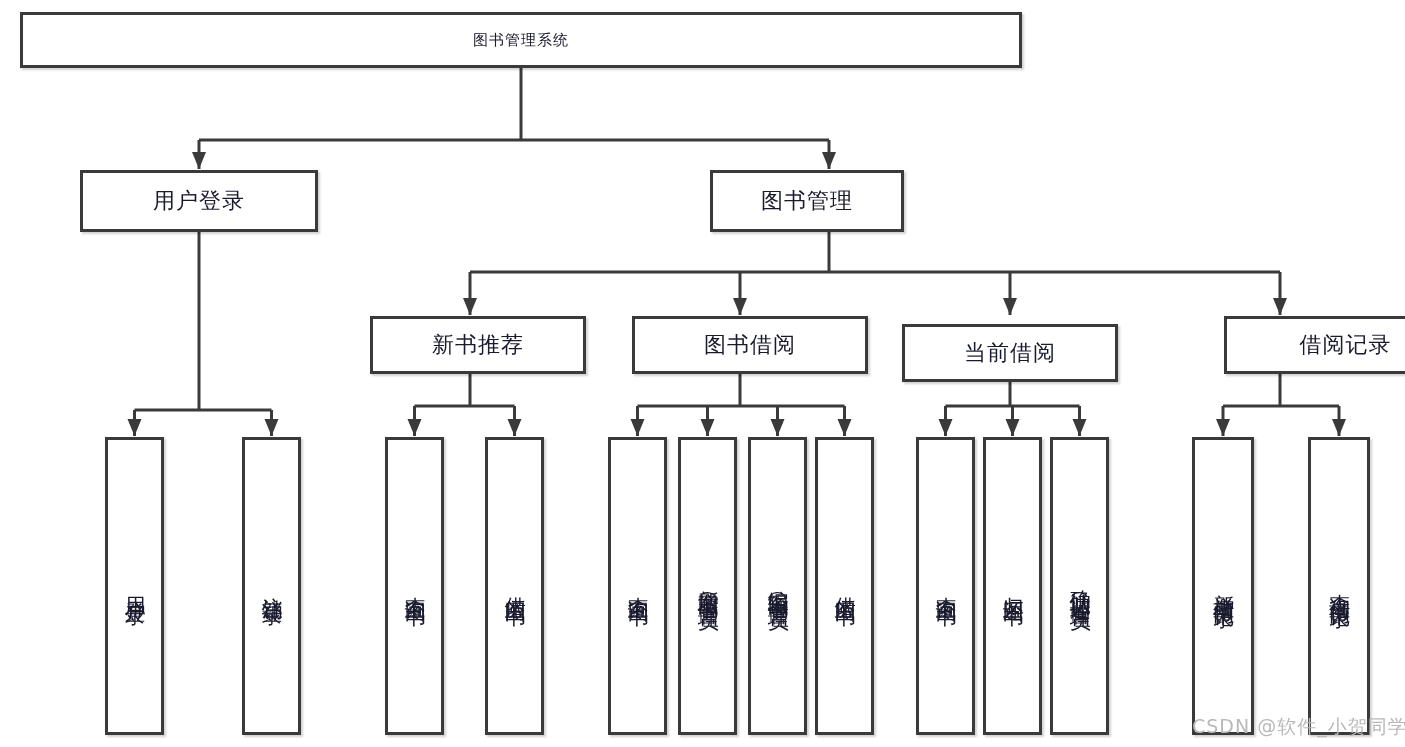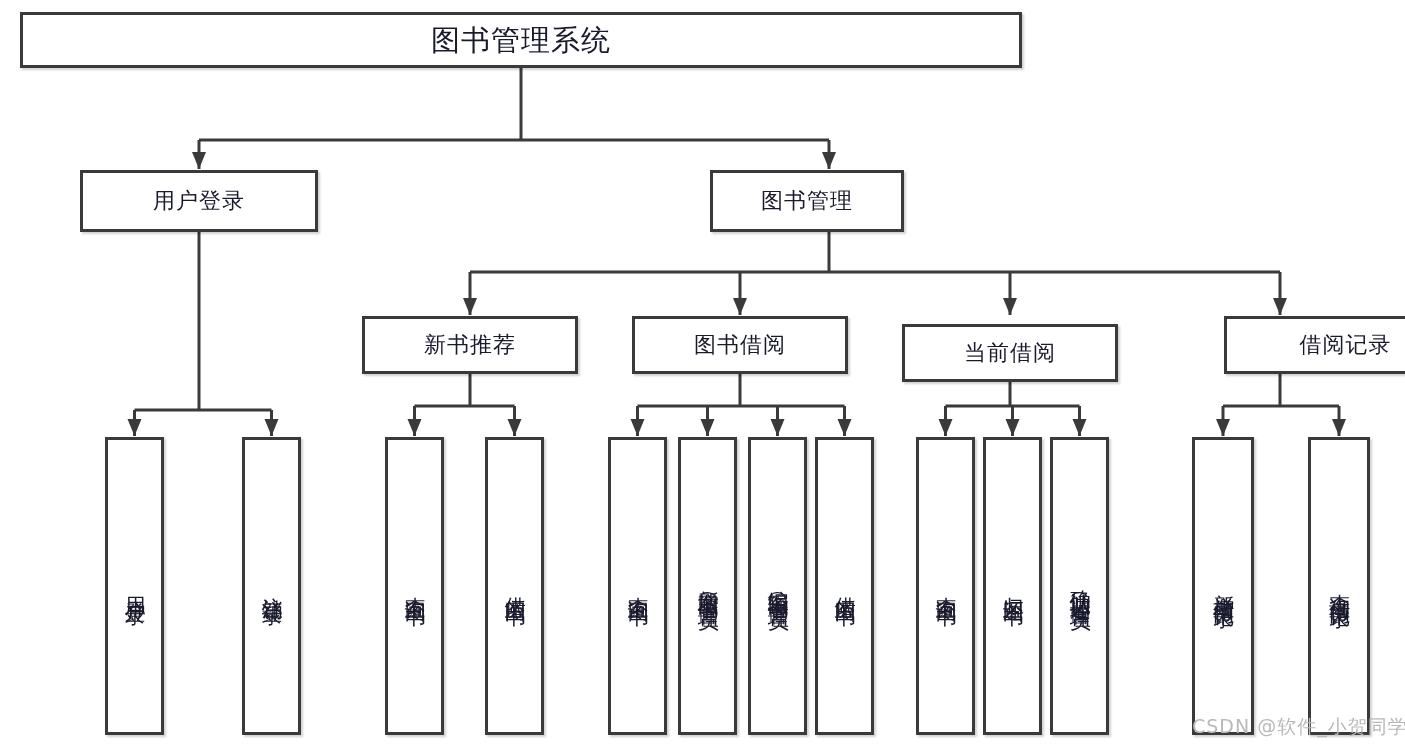--- a/index.html
+++ b/index.html
@@ -45,21 +45,21 @@
     text-align: center;
     white-space: pre;
   }
   .node.vertical .lbl {
     writing-mode: vertical-rl;
     text-orientation: upright;
     letter-spacing: 3px;
     font-size: 21px;
     white-space: nowrap;
   }
-  .node.root .lbl { font-size: 29px; }
+  .node.root .lbl { font-size: 15px; }
   .watermark {
     position: absolute;
     color: #b9b9b9;
     font-size: 19px;
     letter-spacing: 1px;
     white-space: nowrap;
     user-select: none;
   }
 </style>
 </head>
@@ -123,24 +123,24 @@
   <div id="node-layer">
       <div class="node horizontal root" style="left: 20px; top: 12px; width: 1002px; height: 56px; border-color: rgb(58, 58, 58);">
         <span class="lbl" style="color: rgb(26, 26, 46);">图书管理系统</span>
       </div>
       <div class="node horizontal" style="left: 80px; top: 170px; width: 238px; height: 62px; border-color: rgb(58, 58, 58);">
         <span class="lbl" style="color: rgb(26, 26, 46);">用户登录</span>
       </div>
       <div class="node horizontal" style="left: 710px; top: 170px; width: 194px; height: 62px; border-color: rgb(58, 58, 58);">
         <span class="lbl" style="color: rgb(26, 26, 46);">图书管理</span>
       </div>
-      <div class="node horizontal" style="left: 362px; top: 316px; width: 216px; height: 58px; border-color: rgb(58, 58, 58);">
+      <div class="node horizontal" style="left: 370px; top: 316px; width: 216px; height: 58px; border-color: rgb(58, 58, 58);">
         <span class="lbl" style="color: rgb(26, 26, 46);">新书推荐</span>
       </div>
-      <div class="node horizontal" style="left: 632px; top: 316px; width: 216px; height: 58px; border-color: rgb(58, 58, 58);">
+      <div class="node horizontal" style="left: 632px; top: 316px; width: 236px; height: 58px; border-color: rgb(58, 58, 58);">
         <span class="lbl" style="color: rgb(26, 26, 46);">图书借阅</span>
       </div>
       <div class="node horizontal" style="left: 902px; top: 324px; width: 216px; height: 58px; border-color: rgb(58, 58, 58);">
         <span class="lbl" style="color: rgb(26, 26, 46);">当前借阅</span>
       </div>
       <div class="node horizontal" style="left: 1224px; top: 316px; width: 216px; height: 58px; border-color: rgb(58, 58, 58); padding-left: 27px;">
         <span class="lbl" style="color: rgb(26, 26, 46);">借阅记录</span>
       </div>
       <div class="node vertical" style="left: 105px; top: 437px; width: 59px; height: 298px; border-color: rgb(58, 58, 58);">
         <span class="lbl" style="color: rgb(26, 26, 46);">用户登录</span>

